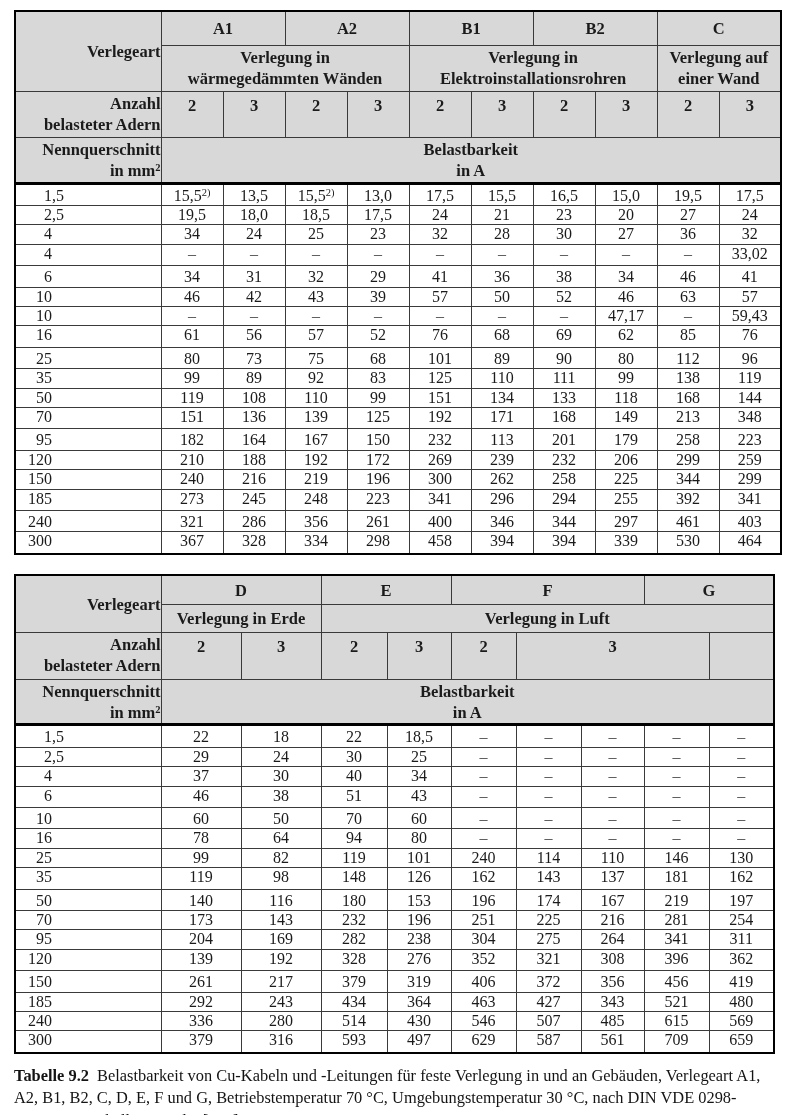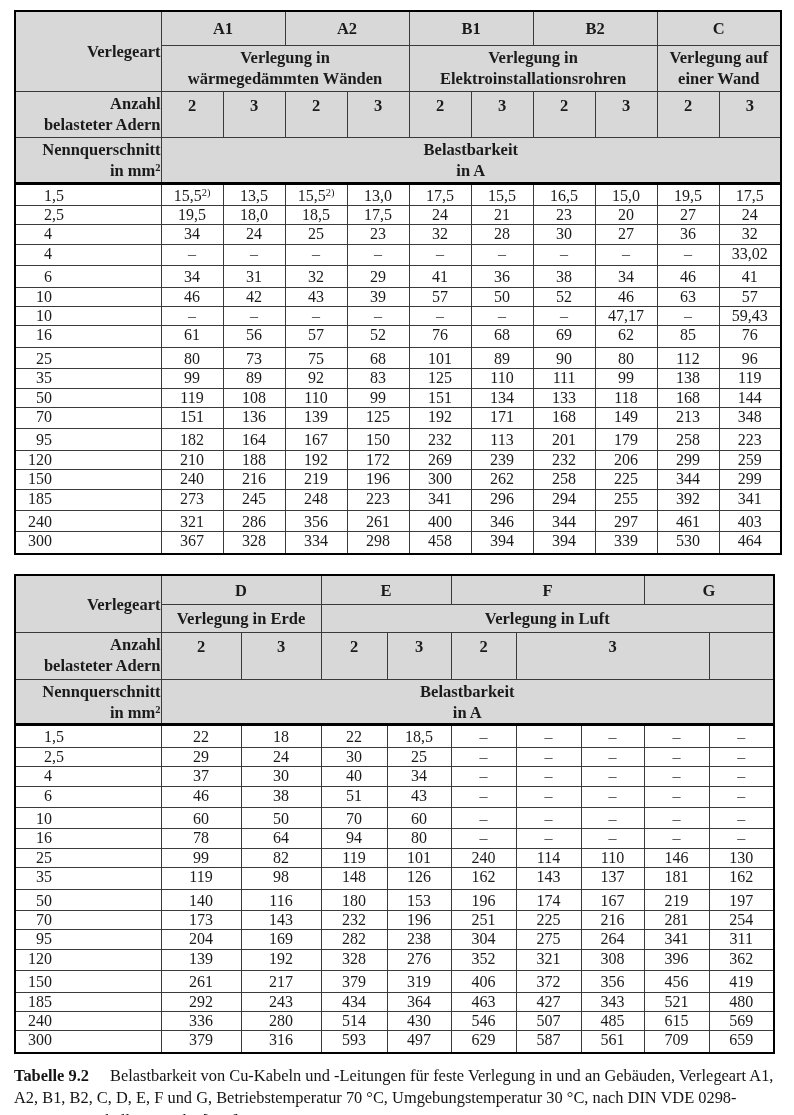--- a/index.html
+++ b/index.html
@@ -42,21 +42,21 @@
   td.rl{text-align:left}
   td.rl .ip{display:inline-block;width:36px;text-align:right}
   td.dash{color:#454545}
 
   sup{font-size:10.5px;line-height:0;position:relative;top:-5px;vertical-align:baseline}
 
   .caption{
     width:766px;margin-top:11px;font-size:16.4px;line-height:22.5px;color:#141414;
     text-align:left;
   }
-  .caption b{margin-right:21px}
+  .caption b{margin-right:8px}
 </style>
 </head>
 <body>
 
 <div class="page">
   <table id="t1">
       <colgroup>
         <col style="width: 146px;">
         <col style="width: 62px;">
         <col style="width: 62px;">

